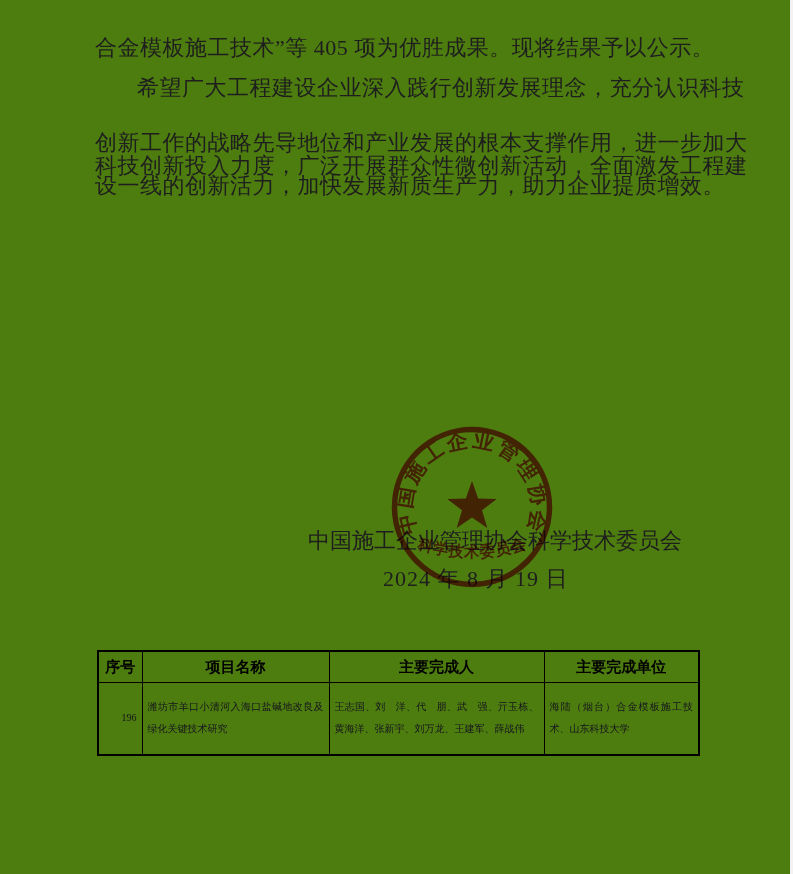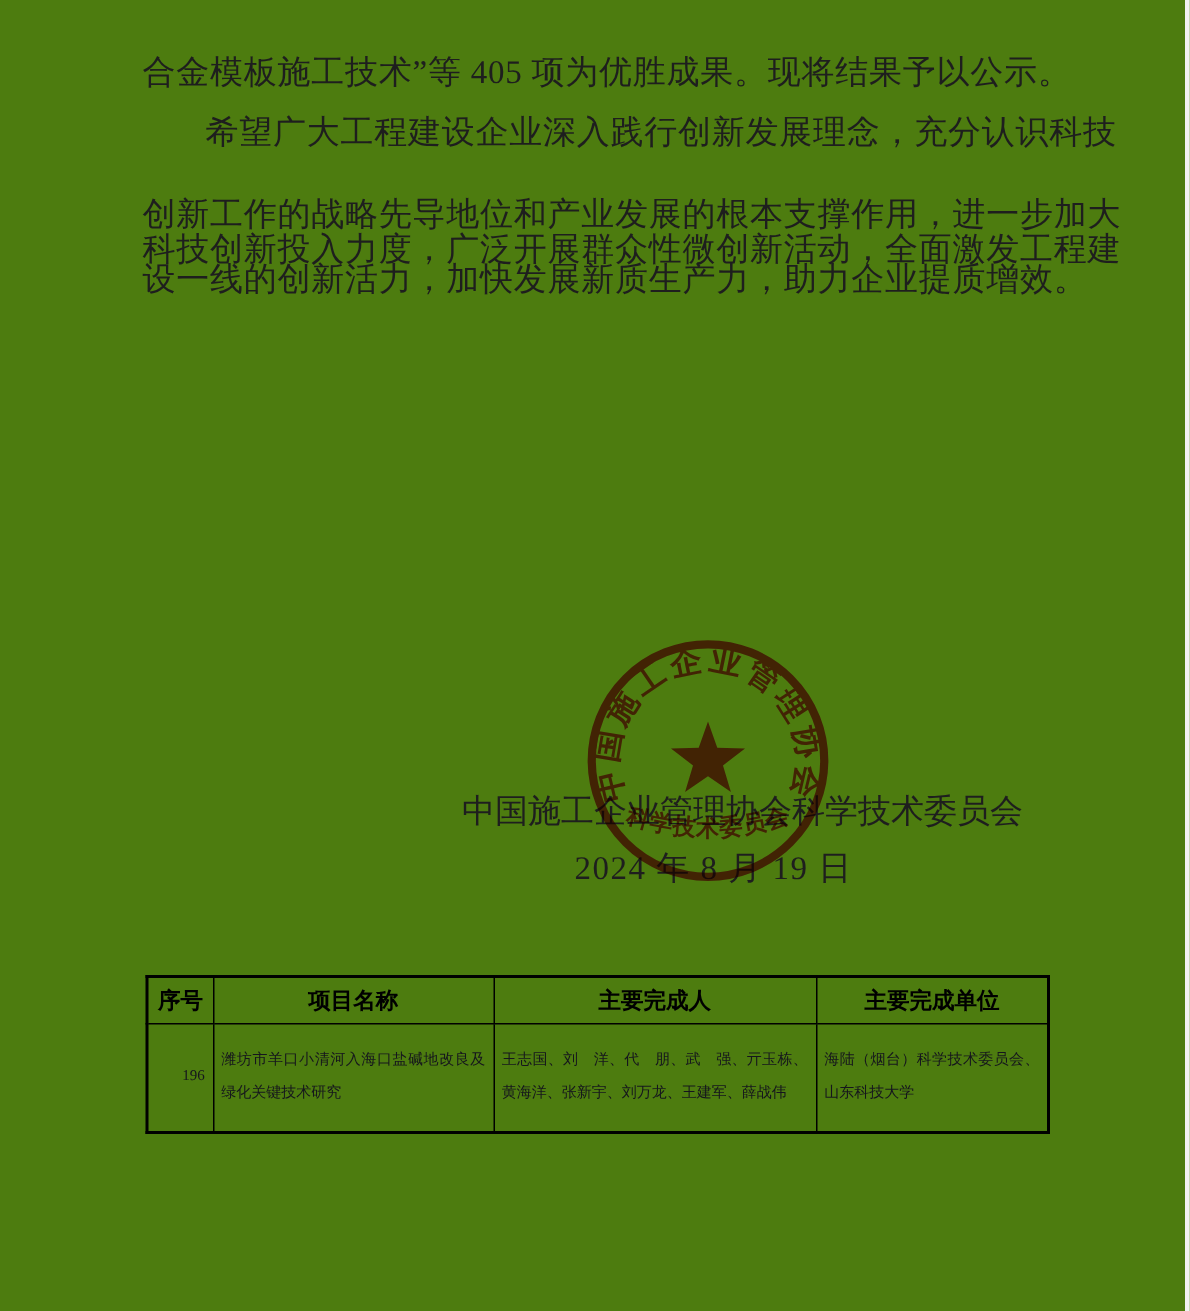--- a/index.html
+++ b/index.html
@@ -80,17 +80,17 @@
         <th>项目名称</th>
         <th>主要完成人</th>
         <th>主要完成单位</th>
       </tr>
     </thead>
     <tbody>
       <tr class="row-data">
         <td class="cell-no">196</td>
         <td class="cell-project">潍坊市羊口小清河入海口盐碱地改良及绿化关键技术研究</td>
         <td class="cell-contributors">王志国、刘　洋、代　朋、武　强、亓玉栋、黄海洋、张新宇、刘万龙、王建军、薛战伟</td>
-        <td class="cell-units">海陆（烟台）科学技术委员会、山东科技大学</td>
+        <td class="cell-units">海陆（烟台）合金模板施工技术、山东科技大学</td>
       </tr>
     </tbody>
   </table>
 </div>
 
 </body></html>

